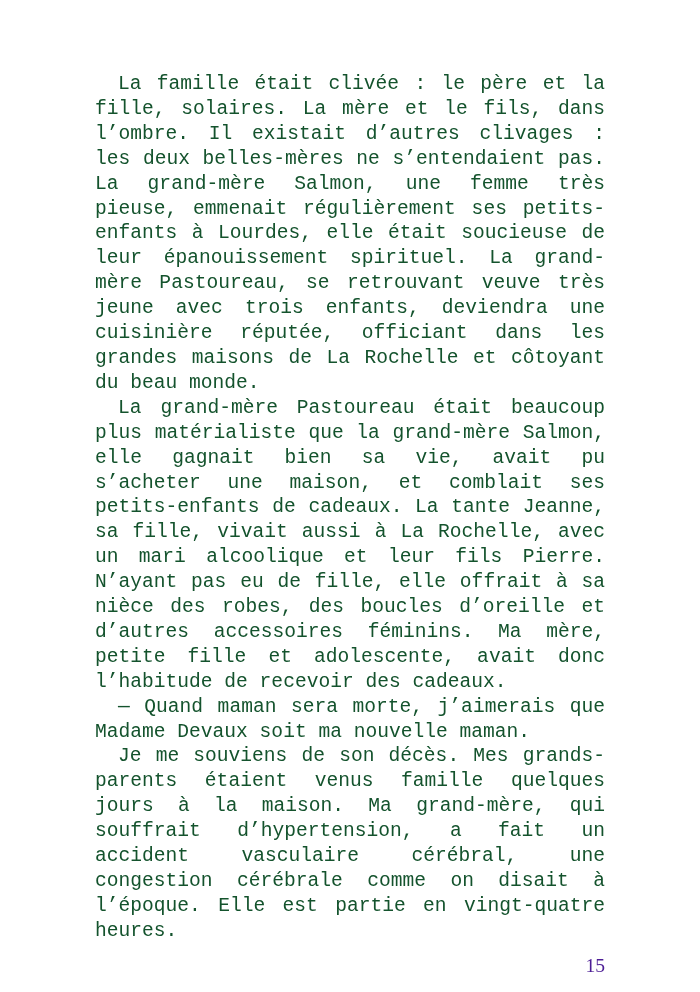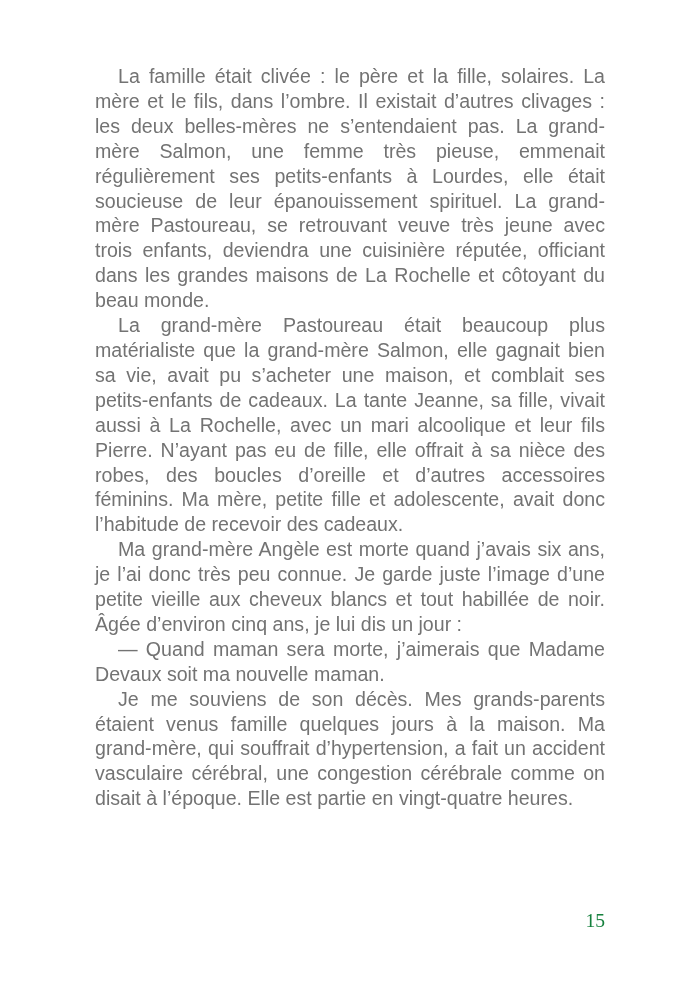--- a/index.html
+++ b/index.html
@@ -9,47 +9,46 @@
     }
     body {
       width: 700px;
       height: 992px;
       position: relative;
       overflow: hidden;
     }
     .page {
       position: absolute;
       left: 95px;
-      top: 64px;
+      top: 72px;
       width: 510px;
-      font-family: Liberation Sans, sans-serif;
+      font-family: Liberation Mono, monospace;
       font-size: 19.6px;
       line-height: 24.9px;
-      color: #737373;
+      color: #14532d;
     }
     .para {
       margin: 0;
       text-indent: 23px;
       text-align: justify;
       hyphens: none;
     }
     .page-number {
       position: absolute;
       right: 95px;
-      top: 909px;
+      top: 954px;
       font-family: "Liberation Serif", "DejaVu Serif", serif;
       font-size: 19.6px;
       line-height: 24.9px;
-      color: #15803d;
+      color: #4c1d95;
     }
   </style>
 </head>
 <body>
 
 <div class="page">
   <p class="para">La famille était clivée : le père et la fille, solaires. La mère et le fils, dans l’ombre. Il existait d’autres clivages : les deux belles-mères ne s’entendaient pas. La grand-mère Salmon, une femme très pieuse, emmenait régulièrement ses petits-enfants à Lourdes, elle était soucieuse de leur épanouissement spirituel. La grand-mère Pastoureau, se retrouvant veuve très jeune avec trois enfants, deviendra une cuisinière réputée, officiant dans les grandes maisons de La Rochelle et côtoyant du beau monde.</p>
   <p class="para">La grand-mère Pastoureau était beaucoup plus matérialiste que la grand-mère Salmon, elle gagnait bien sa vie, avait pu s’acheter une maison, et comblait ses petits-enfants de cadeaux. La tante Jeanne, sa fille, vivait aussi à La Rochelle, avec un mari alcoolique et leur fils Pierre. N’ayant pas eu de fille, elle offrait à sa nièce des robes, des boucles d’oreille et d’autres accessoires féminins. Ma mère, petite fille et adolescente, avait donc l’habitude de recevoir des cadeaux.</p>
-  <p class="para">Ma grand-mère Angèle est morte quand j’avais six ans, je l’ai donc très peu connue. Je garde juste l’image d’une petite vieille aux cheveux blancs et tout habillée de noir. Âgée d’environ cinq ans, je lui dis un jour :</p>
   <p class="para">— Quand maman sera morte, j’aimerais que Madame Devaux soit ma nouvelle maman.</p>
   <p class="para">Je me souviens de son décès. Mes grands-parents étaient venus famille quelques jours à la maison. Ma grand-mère, qui souffrait d’hypertension, a fait un accident vasculaire cérébral, une congestion cérébrale comme on disait à l’époque. Elle est partie en vingt-quatre heures.</p>
 </div>
 
 <div class="page-number">15</div>
 
 </body></html>

